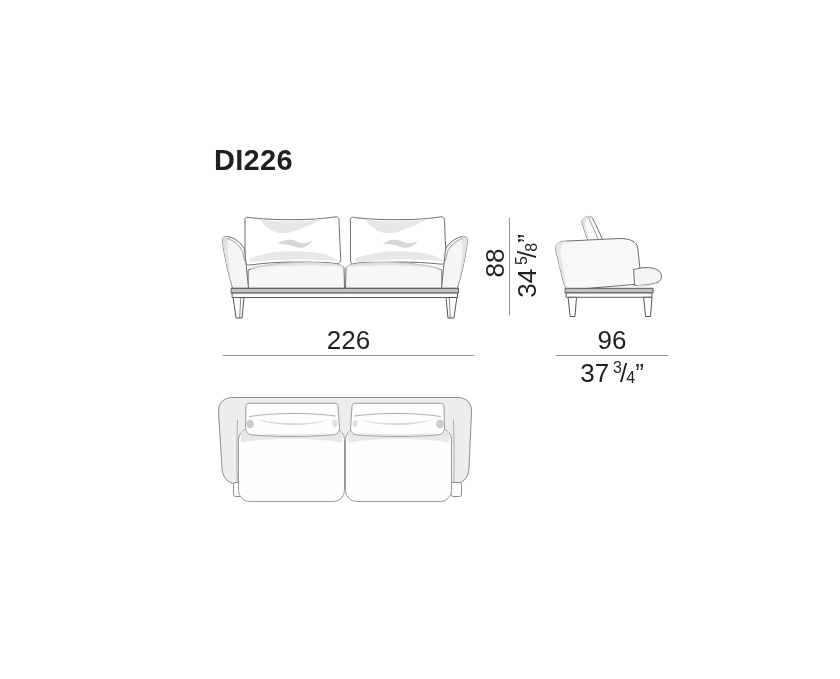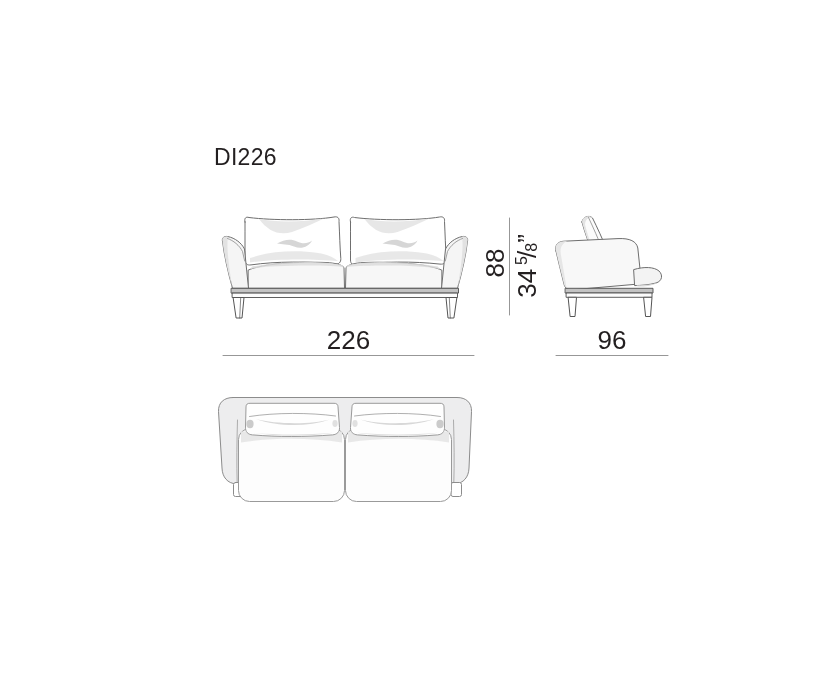--- a/index.html
+++ b/index.html
@@ -3,21 +3,21 @@
 <meta charset="utf-8">
 <style>
   html,body{margin:0;padding:0;background:#fff;}
   #canvas{
     position:relative;width:840px;height:679px;background:#ffffff;
     font-family:"Liberation Sans", sans-serif;color:#231f20;overflow:hidden;
   }
   #drawing{position:absolute;left:0;top:0;}
   .title{
     position:absolute;left:214px;top:146px;
-    font-size:23px;font-weight:normal;letter-spacing:0.3px;line-height:1;
+    font-size:29px;font-weight:bold;letter-spacing:0.3px;line-height:1;
   }
   .dim-label{
     position:absolute;font-size:26px;line-height:1;text-align:center;
     color:#231f20;white-space:nowrap;
   }
   .rot{
     transform:translate(-50%,-50%) rotate(-90deg);
   }
   .fr{white-space:nowrap;}
   .fr-top{font-size:16px;vertical-align:9px;margin-left:4px;margin-right:-1px;}
@@ -145,17 +145,18 @@
     <g stroke="#979797" stroke-width="1">
       <line x1="223" y1="355.5" x2="474" y2="355.5"></line>
       <line x1="556" y1="355.5" x2="668" y2="355.5"></line>
       <line x1="509.5" y1="218" x2="509.5" y2="315"></line>
     </g>
   </svg>
 
   <div class="dim-label" style="left:223px;top:327px;width:251px;">226</div>
 
   <div class="dim-label" style="left:556px;top:327px;width:112px;">96</div>
+  <div class="dim-label fr" style="left:545px;top:360px;width:134px;"><span>37</span><span class="fr-top">3</span><span class="fr-slash">/</span><span class="fr-bot">4</span><span>”</span></div>
 
   <div class="dim-label rot" style="left:495px;top:263px;">88</div>
   <div class="dim-label rot fr" style="left:527px;top:266px;"><span>34</span><span class="fr-top">5</span><span class="fr-slash">/</span><span class="fr-bot">8</span><span>”</span></div>
 
 </div>
 
 </body></html>

